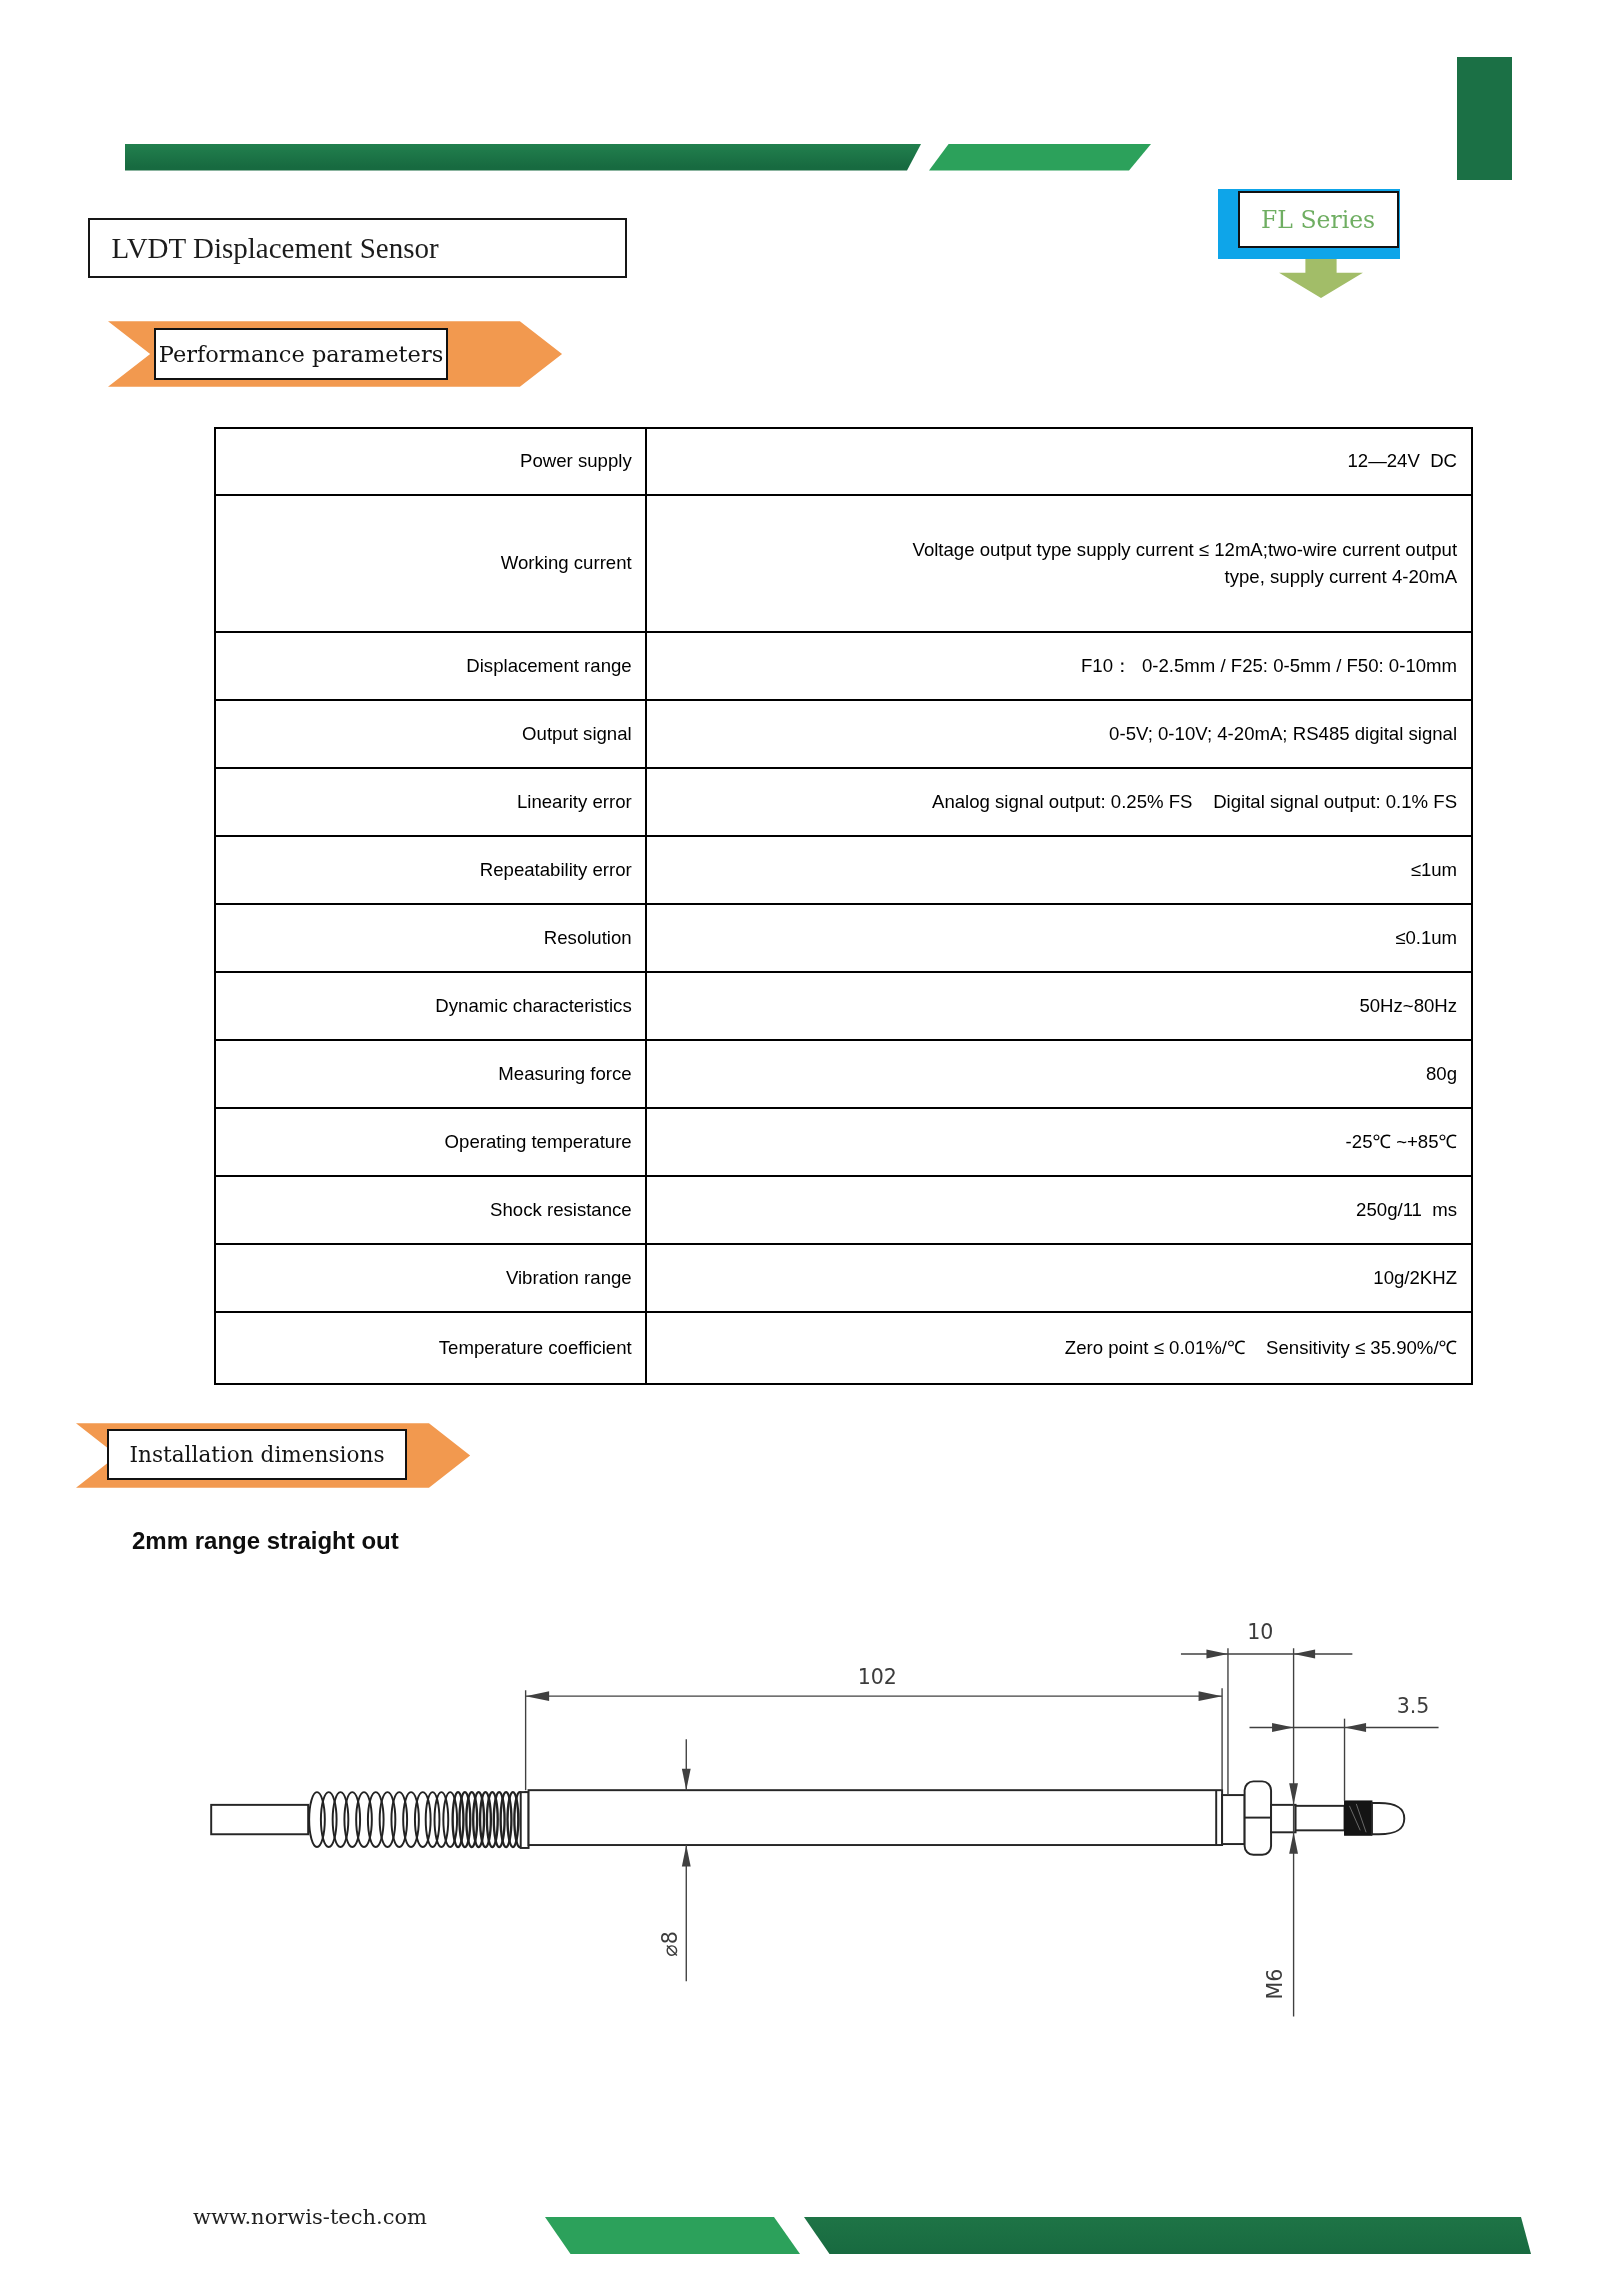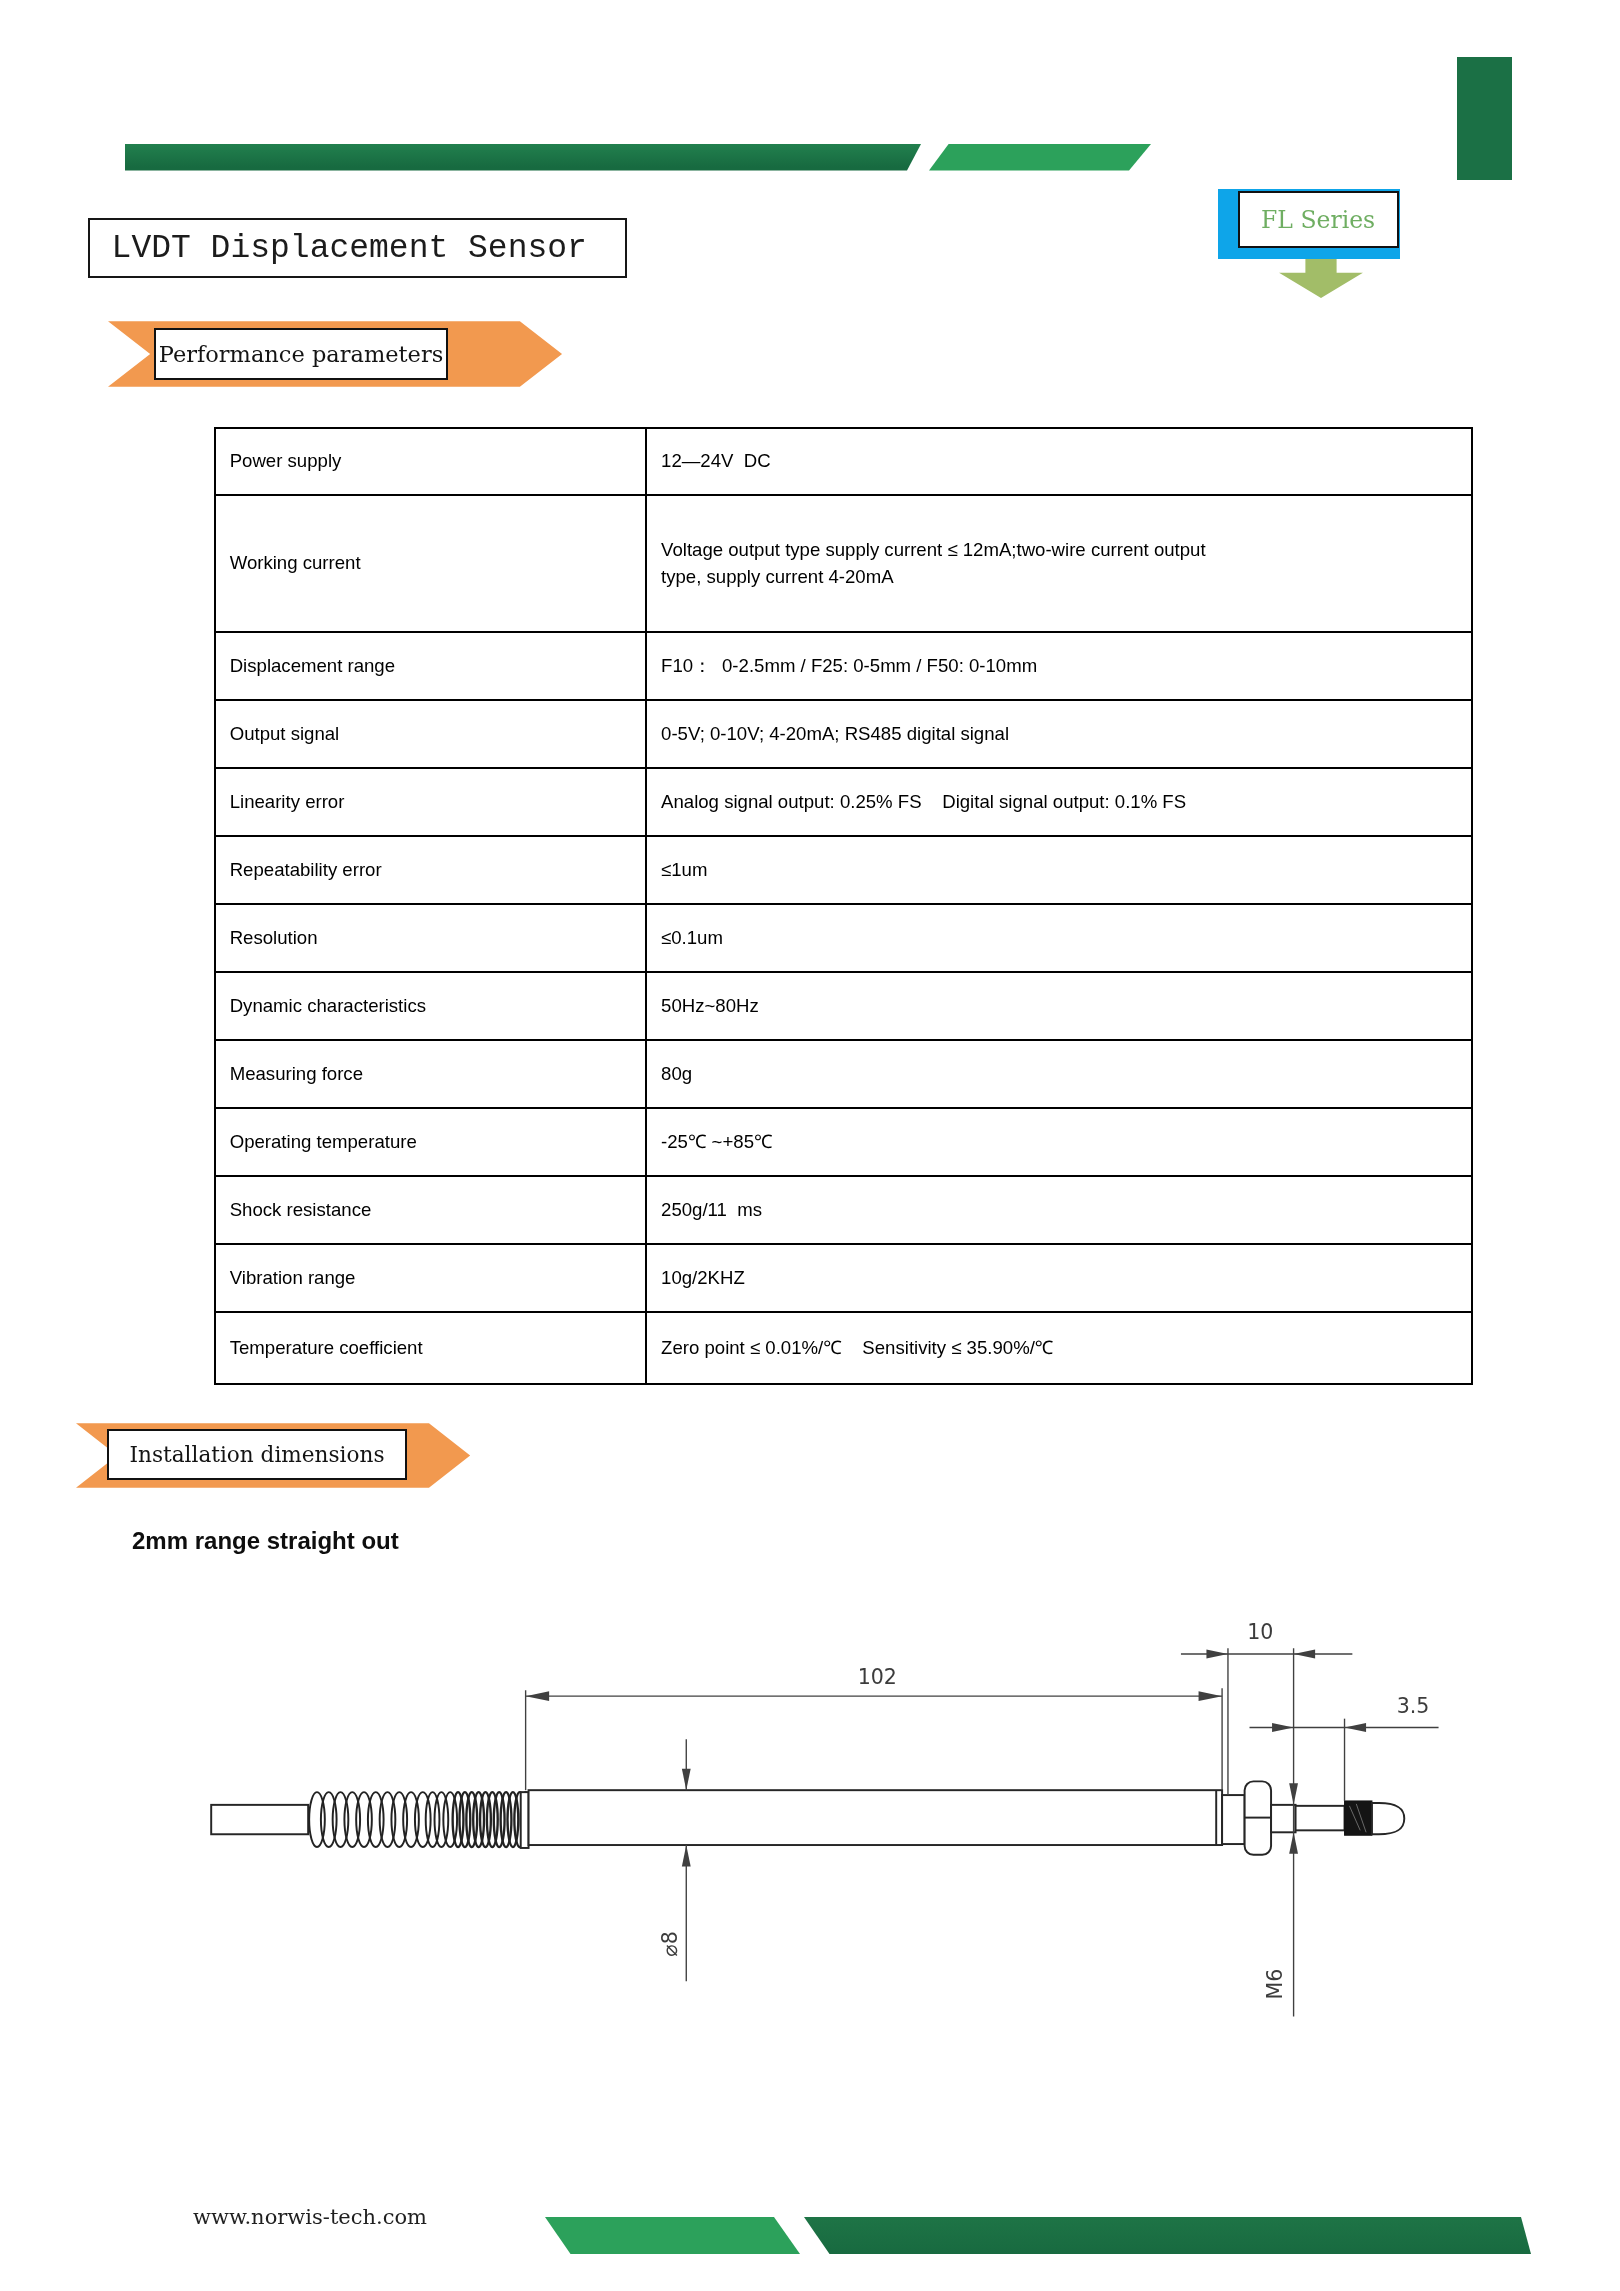--- a/index.html
+++ b/index.html
@@ -11,21 +11,21 @@
   .bar-dark-top{left:125px;top:144px;width:796px;height:26.5px;
     background:linear-gradient(180deg,#22804e 0%,#176a40 85%);
     clip-path:polygon(0 0,796px 0,782px 26.5px,0 26.5px);}
   .bar-light-top{left:929px;top:144px;width:222px;height:26.5px;background:#2ca15b;
     clip-path:polygon(19.6px 0,222px 0,200px 26.5px,0 26.5px);}
   .corner-rect{left:1457px;top:57px;width:55px;height:123px;background:#1b7045;}
 
   
   .title-box{left:88px;top:218px;width:539px;height:60px;border:2.9px solid #161616;
     box-sizing:border-box;display:flex;align-items:center;padding-left:21.6px;
-    font-family:Liberation Mono, monospace;font-size:33px;color:#1c1c1c;}
+    font-family:Liberation Serif, serif;font-size:29px;color:#1c1c1c;}
 
   
   .badge-olive{left:1218px;top:189px;width:182px;height:70px;background:#0ea5e9;}
   .badge-white{position:absolute;left:19.6px;top:2px;width:161px;height:57px;background:#ffffff;
     border:2px solid #111;box-sizing:border-box;display:flex;align-items:center;justify-content:center;
     font-family:"DejaVu Serif","Liberation Serif",serif;font-size:23.5px;color:#6fae62;}
   .badge-arrow{left:1279px;top:259px;width:84px;height:39px;}
 
   
   .banner{height:66px;}
@@ -34,21 +34,21 @@
     display:flex;align-items:center;justify-content:center;
     font-family:"DejaVu Serif","Liberation Serif",serif;color:#141414;}
   .banner1{left:108px;top:321px;width:457px;}
   .banner1 .label-box{left:46px;top:6.9px;width:294px;height:52px;font-size:22.5px;}
   .banner2{left:76px;top:1423px;width:402px;height:65px;}
   .banner2 .label-box{left:31px;top:5.9px;width:300px;height:51px;font-size:21.6px;}
 
   
   .param-table{left:214px;top:427px;}
   table{border-collapse:collapse;table-layout:fixed;width:1198px;border:2.9px solid #000;}
-  td{border:2px solid #000;text-align:left;vertical-align:middle;
+  td{border:2px solid #000;text-align:right;vertical-align:middle;
      font-size:18.6px;color:#000;white-space:pre-wrap;line-height:1.45;padding:2px 13.7px;}
   td.c1{width:402px;}
   td.c2{width:796px;}
   tr.r-first{height:67px;}
   tr.r-tall{height:137px;}
   tr.r-std{height:68px;}
   tr.r-last{height:72px;}
 
   
   .heading-2mm{left:132px;top:1527px;font-size:24px;font-weight:bold;color:#0e0e0e;

